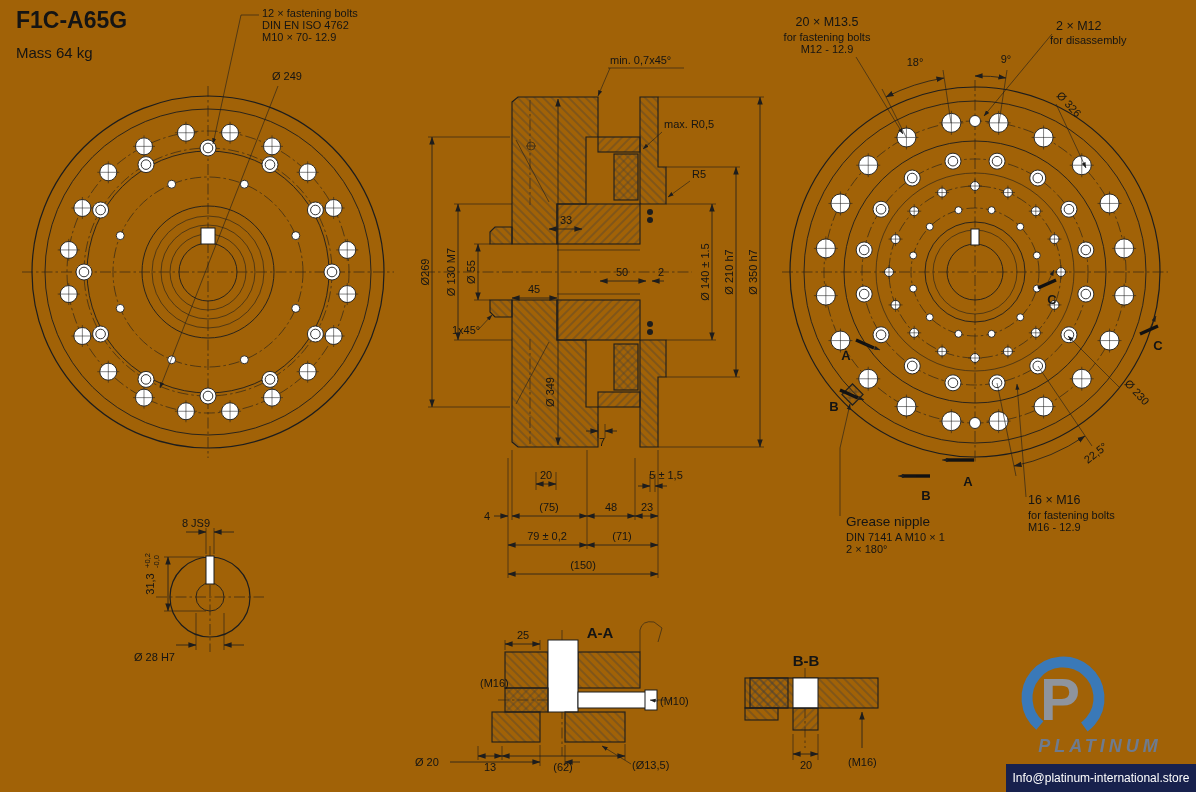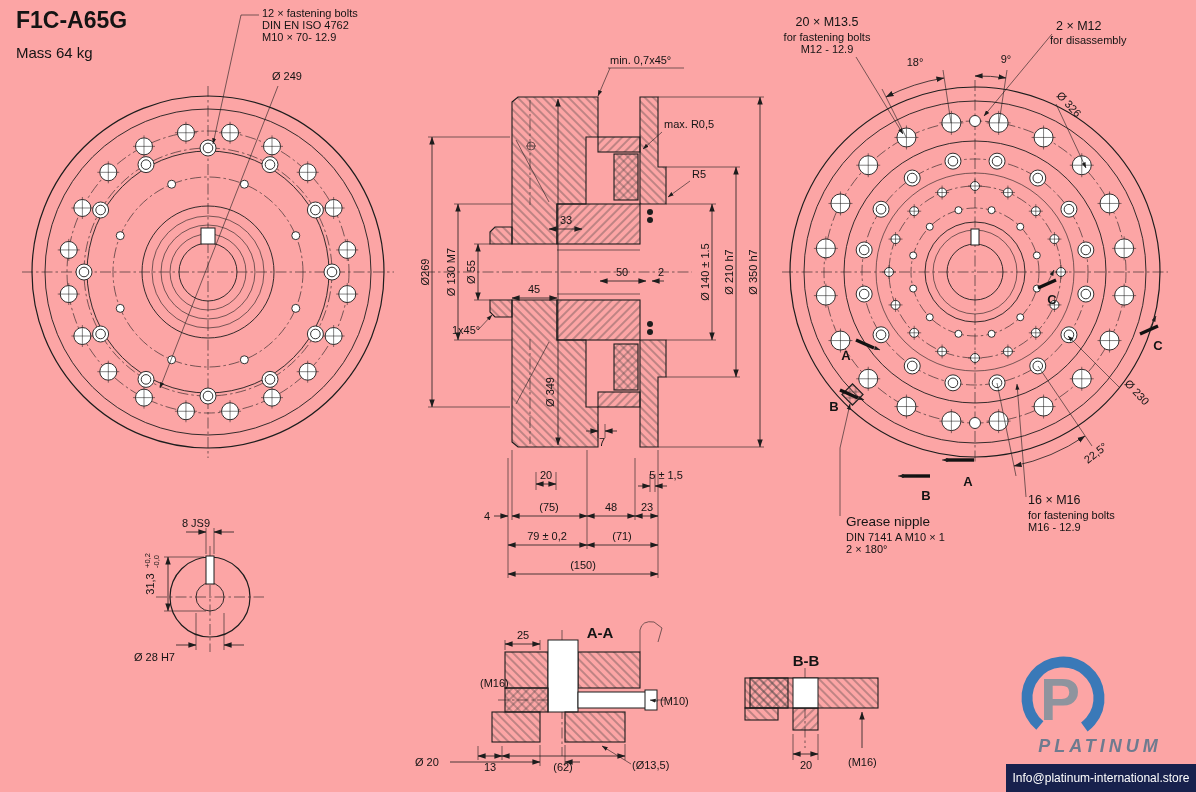--- a/index.html
+++ b/index.html
@@ -1,16 +1,16 @@
 <!DOCTYPE html>
 <html><head>
 <meta charset="utf-8">
 <style>
   html,body{margin:0;padding:0;background:#fff}
-  .canvas{position:relative;width:1196px;height:792px;background:#fca5a5;overflow:hidden}
+  .canvas{position:relative;width:1196px;height:792px;background:#a16207;overflow:hidden}
   svg{position:absolute;left:0;top:0}
   text{font-family:"Liberation Sans",sans-serif;font-size:11px;fill:#141414}
   .ttl{font-size:23px;font-weight:bold}
   .sub{font-size:15px}
   .tb{font-size:12.5px}
   .tt{font-size:15px;font-weight:bold}
   .ts{font-size:7.5px}
   .sec{font-size:13px;font-weight:bold}
   .gn{font-size:13.5px}
   .ln{stroke:#1d1d1d;stroke-width:1.2;fill:none}

